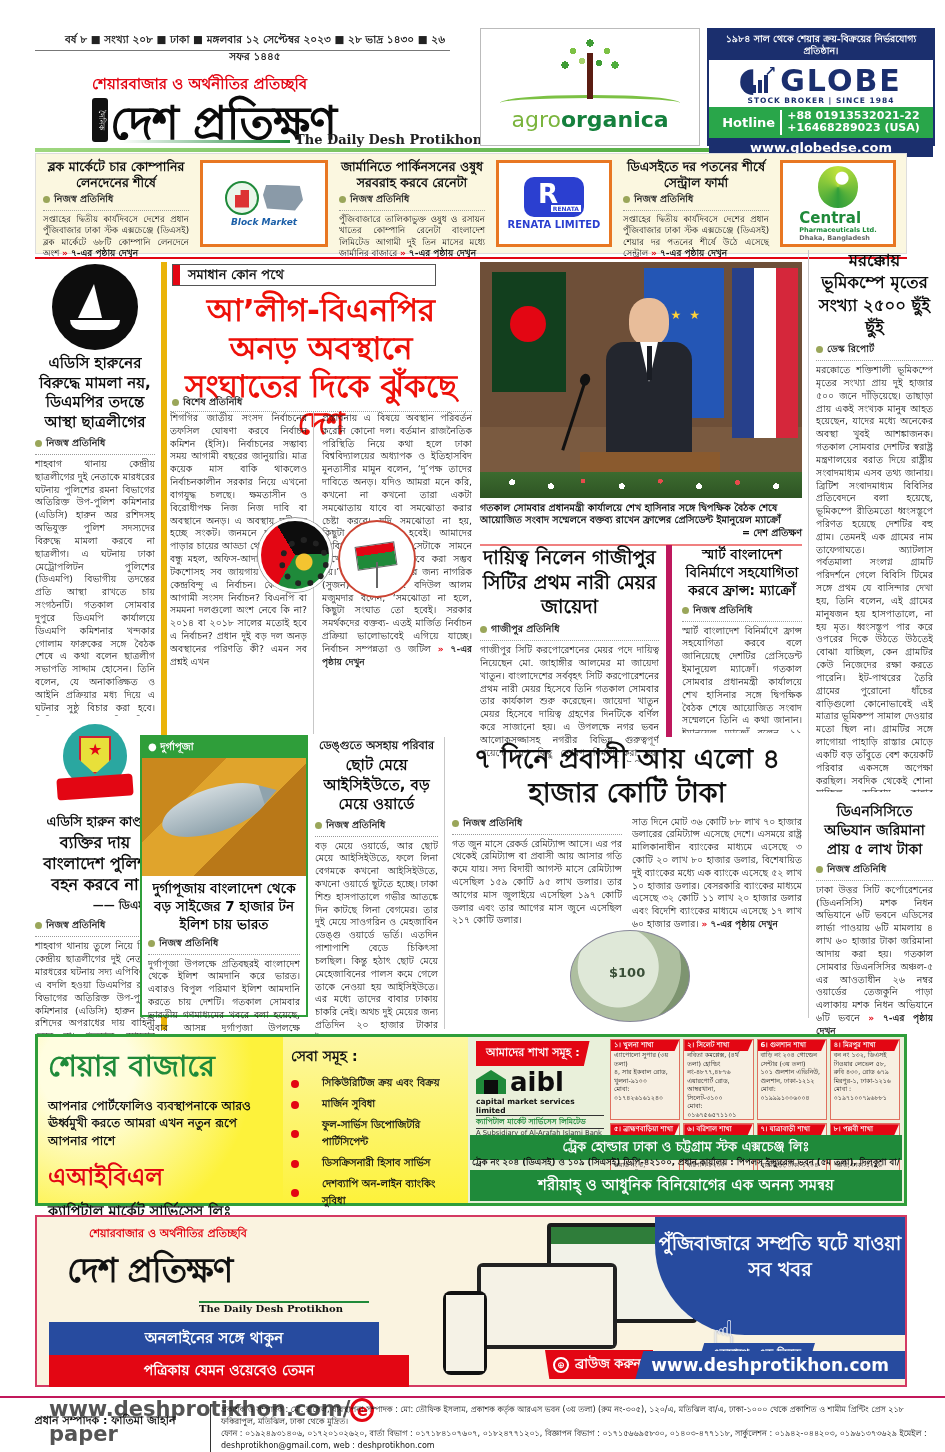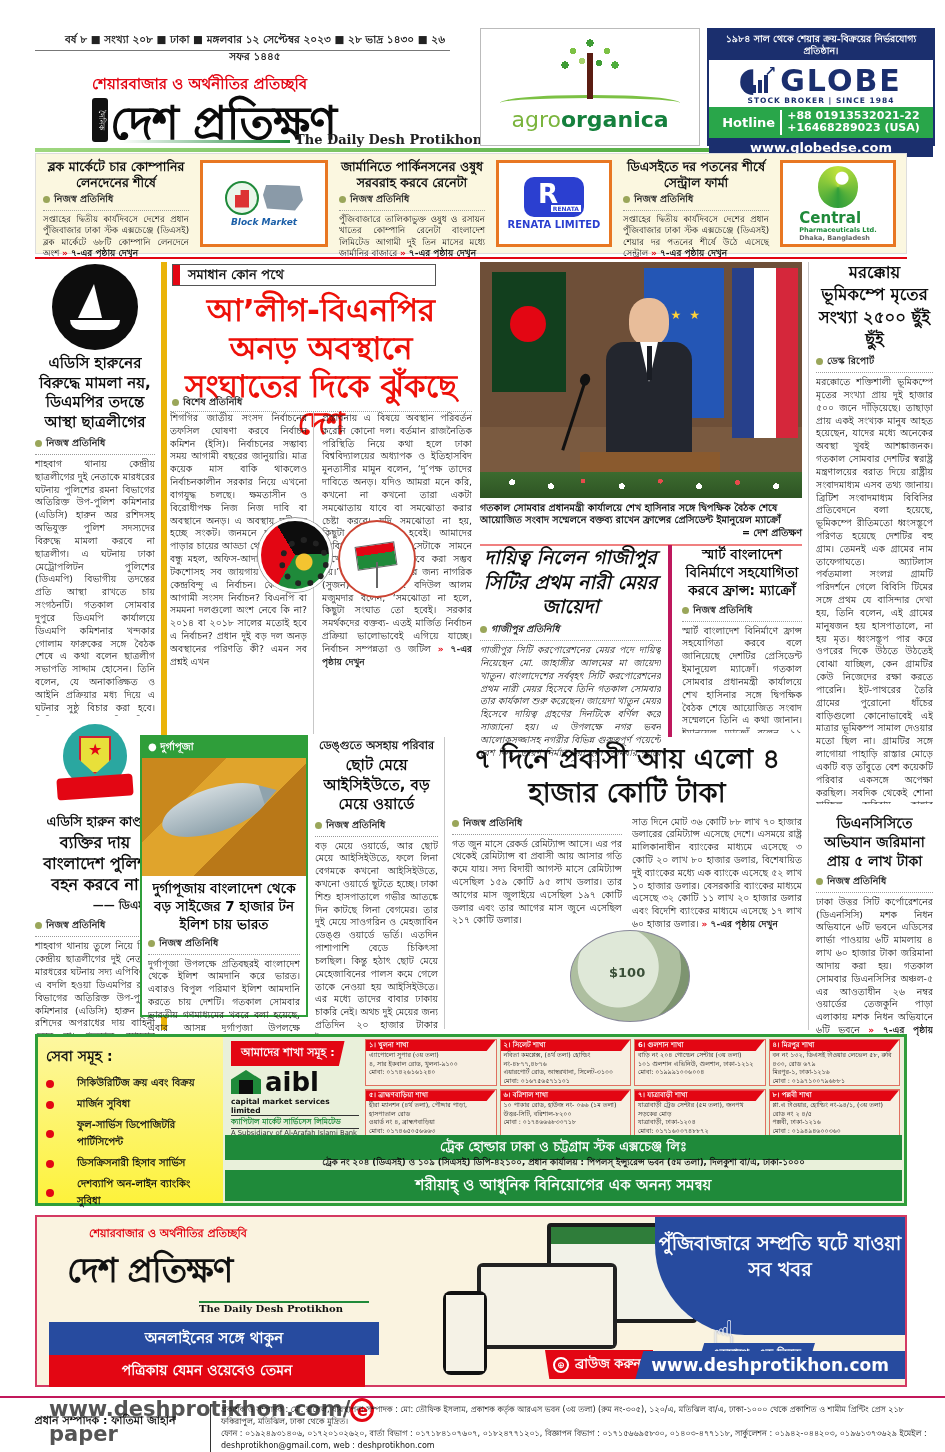--- a/index.html
+++ b/index.html
@@ -141,26 +141,26 @@
       radial-gradient(circle 4px at 56% 35%,#e84b4b 60%,transparent 61%),
       radial-gradient(circle 5px at 68% 55%,#fff 60%,transparent 61%),
       radial-gradient(circle 4px at 80% 40%,#e84b4b 60%,transparent 61%),
       radial-gradient(circle 5px at 92% 55%,#fff 60%,transparent 61%),
       linear-gradient(180deg,#3c6b2f,#2e5424);
   }
   .caption { left:480px; top:502px; width:322px; font-size:9.6px; font-weight:bold; line-height:1.3; border-bottom:2px solid #f08080; padding-bottom:5px; }
   .caption .credit { display:block; text-align:right; font-weight:bold; }
 
   
-  .gazipur { left:480px; top:545px; width:192px; height:192px; border-right:4px solid #be185d; padding-right:7px;font-style:italic; }
+  .gazipur { left:480px; top:545px; width:192px; height:192px; border-right:6px solid #be185d; padding-right:7px; }
   .gazipur h2 { font-size:19px; text-align:center; line-height:1.3; }
   .smart { left:682px; top:545px; width:120px; height:192px; }
   .smart h2 { font-size:13.5px; text-align:center; line-height:1.35; }
 
-  .rightcol { left:810px; top:262px; width:125px; height:768px; border-left:1px solid #c7c7c7; padding-left:7px; left:808px; }
+  .rightcol { left:810px; top:250px; width:125px; height:768px; border-left:1px solid #c7c7c7; padding-left:7px; left:808px; }
   .rightcol h2 { font-size:16.5px; text-align:center; line-height:1.35; }
   .rightcol h3 { font-size:14px; text-align:center; line-height:1.35; margin-top:10px; }
 
   .fishbox { left:140px; top:735px; width:168px; height:282px; border:2px solid #2f9e3a; background:#fff; }
   .fish-tag { background:#2f9e3a; color:#fff; font-size:10px; font-weight:bold; padding:2px 6px; }
   .fish-photo { width:100%; height:118px; background:linear-gradient(135deg,#c9881d 0 30%,#e0a42c 30% 60%,#b97818 60% 100%); position:relative; overflow:hidden; }
   .fish-photo .fish { position:absolute; left:18px; top:30px; width:110px; height:44px; border-radius:50%; background:linear-gradient(180deg,#cfd8dc,#8fa3ad); transform:rotate(-18deg); }
   .fish-photo .fish:before { content:""; position:absolute; right:-10px; top:12px; width:0; height:0; border-top:10px solid transparent; border-bottom:10px solid transparent; border-left:16px solid #8fa3ad; }
   .fishbox h2 { font-size:13.5px; text-align:center; line-height:1.35; padding:3px 4px 0; }
   .fishbox .inner { padding:2px 6px; }
@@ -205,21 +205,21 @@
   .trek-addr { position:absolute; left:2px; right:2px; top:119px; text-align:center; font-size:8.6px; font-weight:bold; line-height:1.4; }
   .sharia { position:absolute; left:2px; right:2px; bottom:2px; background:#1f8a3a; color:#fff; text-align:center; font-size:15px; font-weight:bold; padding:3px 0; }
 
   
   .promo { left:35px; top:1215px; width:872px; height:172px; border:2px solid #d43a63; background:#faf3e0; display:flex; }
   .promo-left { width:400px; padding:8px 12px; position:relative; }
   .p-tagline { color:#e30613; font-size:11px; font-weight:bold; margin-left:40px; }
   .p-title { font-size:34px; font-weight:bold; margin-left:18px; letter-spacing:-1px; }
   .p-sub { font-size:10px; font-weight:bold; margin-left:150px; border-top:2px solid #1f8a3a; width:170px; font-family:"DejaVu Serif","Liberation Serif",serif; }
   .p-blue { margin-top:8px; background:#274b9f; color:#fff; font-size:15px; font-weight:bold; text-align:center; padding:4px 0; width:330px; }
-  .p-red { background:#e30613; color:#fff; font-size:14px; font-weight:bold; text-align:center; padding:4px 0; width:316px; }
+  .p-red { background:#e30613; color:#fff; font-size:14px; font-weight:bold; text-align:center; padding:4px 0; width:360px; }
   .p-url { margin-top:10px; font-size:21px; font-weight:bold; color:#555; }
   .p-url .e { display:inline-block; width:24px; height:24px; border-radius:50%; background:#fff; border:3px solid #e30613; color:#e30613; text-align:center; line-height:20px; font-size:16px; }
   .promo-right { flex:1; position:relative; overflow:hidden; }
   .dev-monitor { position:absolute; left:110px; top:6px; width:150px; height:100px; background:#1c1c1c; border-radius:4px; padding:4px; }
   .dev-screen { width:100%; height:100%; background:linear-gradient(180deg,#2f7d3a 0 18%,#f2f2e8 18% 100%); }
   .dev-laptop { position:absolute; left:40px; top:46px; width:140px; height:86px; background:#222; border-radius:6px; padding:4px; }
   .dev-phone { position:absolute; left:6px; top:74px; width:44px; height:84px; background:#111; border-radius:8px; padding:4px 3px; }
   .dev-phone .dev-screen { background:#f5f2e6; }
   .blob { position:absolute; right:0; top:0; width:250px; height:118px; background:#274b9f; border-radius:0 0 0 90px; color:#fff; text-align:center; font-size:19px; font-weight:bold; line-height:1.35; padding-top:14px; }
   .hand { position:absolute; right:170px; top:96px; font-size:36px; color:#fff; text-shadow:0 0 2px #274b9f; }
@@ -475,20 +475,26 @@
       <p class="body-text" style="height:178px">গত জুন মাসে রেকর্ড রেমিট্যান্স আসে। এর পর থেকেই রেমিট্যান্স বা প্রবাসী আয় আসার গতি কমে যায়। সদ্য বিদায়ী আগস্ট মাসে রেমিট্যান্স এসেছিল ১৫৯ কোটি ৯৫ লাখ ডলার। তার আগের মাস জুলাইয়ে এসেছিল ১৯৭ কোটি ডলার এবং তার আগের মাস জুনে এসেছিল ২১৭ কোটি ডলার।</p>
     </div>
     <div class="c">
       <p class="body-text" style="height:196px"><span>সাত দিনে মোট ৩৬ কোটি ৮৮ লাখ ৭০ হাজার ডলারের রেমিট্যান্স এসেছে দেশে। এসময়ে রাষ্ট্র মালিকানাধীন ব্যাংকের মাধ্যমে এসেছে ৩ কোটি ২০ লাখ ৮০ হাজার ডলার, বিশেষায়িত দুই ব্যাংকের মধ্যে এক ব্যাংকে এসেছে ৫২ লাখ ১০ হাজার ডলার। বেসরকারি ব্যাংকের মাধ্যমে এসেছে ৩২ কোটি ১১ লাখ ২০ হাজার ডলার এবং বিদেশি ব্যাংকের মাধ্যমে এসেছে ১৭ লাখ ৬০ হাজার ডলার।</span> <span class="more"><span class="arr">»</span> <span>৭-এর পৃষ্ঠায় দেখুন</span></span></p>
     </div>
   </div>
   <div class="money"></div>
 </div>
 
 <div class="abs aibl">
+  <div class="aibl-left">
+    <div class="t1">শেয়ার বাজারে</div>
+    <div class="t2">আপনার পোর্টফোলিও ব্যবস্থাপনাকে আরও ঊর্ধ্বমুখী করতে আমরা এখন নতুন রূপে আপনার পাশে</div>
+    <div class="t3">এআইবিএল</div>
+    <div class="t4">ক্যাপিটাল মার্কেট সার্ভিসেস লিঃ</div>
+  </div>
   <ul class="aibl-serv">
     <div class="st">সেবা সমূহ :</div>
     <li>
         <span class="rd"></span>
         <span>সিকিউরিটিজ ক্রয় এবং বিক্রয়</span>
       </li>
     <li>
         <span class="rd"></span>
         <span>মার্জিন সুবিধা</span>
       </li>

